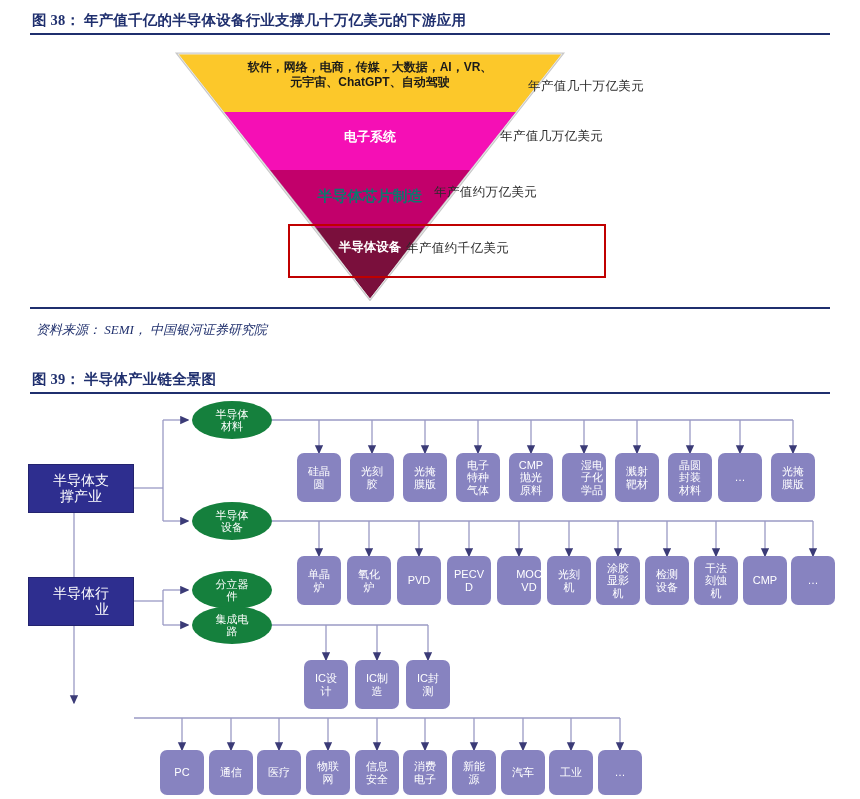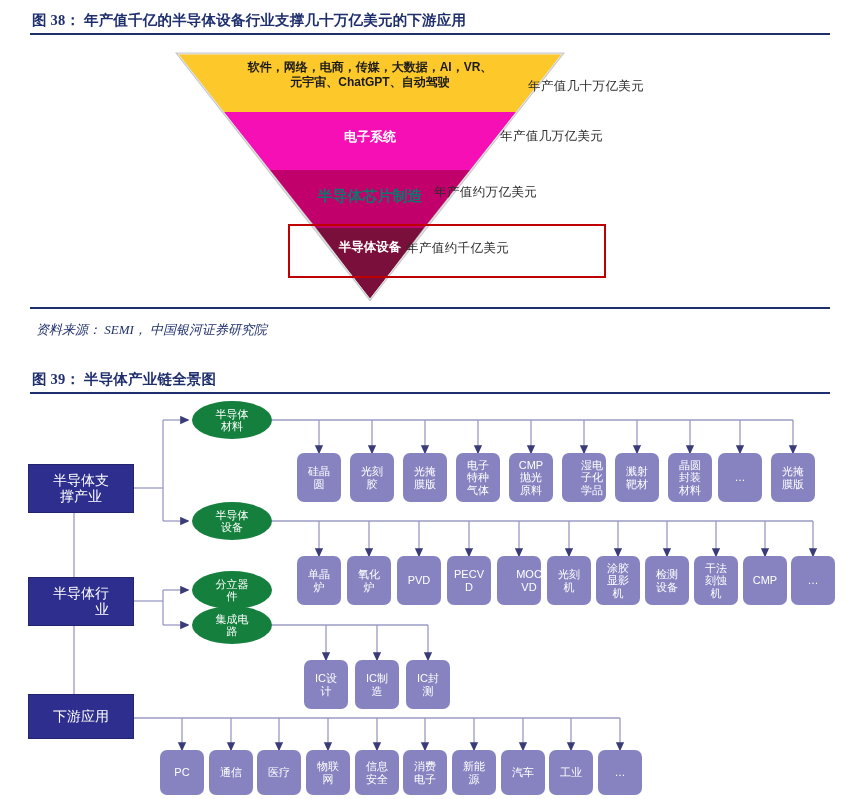--- a/index.html
+++ b/index.html
@@ -230,21 +230,20 @@
         <path d="M523,320 L523,352" marker-end="url(#ah)"></path>
         <path d="M571,320 L571,352" marker-end="url(#ah)"></path>
         <path d="M620,320 L620,352" marker-end="url(#ah)"></path>
       </g>
     </svg>
 
     <div class="node node-main" style="left:28px; top:66px; width:106px; height:49px;">半导体支
 撑产业</div>
     <div class="node node-main" style="left:28px; top:179px; width:106px; height:49px;text-align:right;">半导体行
 业</div>
-    <div class="node node-main" style="left:28px; top:296px; width:106px; height:45px;">下游应用</div>
 
     <div class="node node-ellipse" style="left:192px; top:3px; width:80px; height:38px;">半导体
 材料</div>
     <div class="node node-ellipse" style="left:192px; top:104px; width:80px; height:38px;">半导体
 设备</div>
     <div class="node node-ellipse" style="left:192px; top:173px; width:80px; height:38px;">分立器
 件</div>
     <div class="node node-ellipse" style="left:192px; top:208px; width:80px; height:38px;">集成电
 路</div>
 

